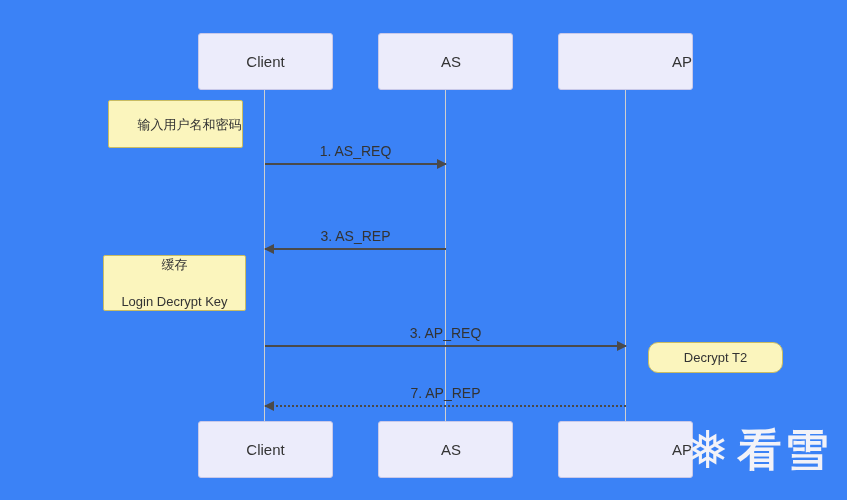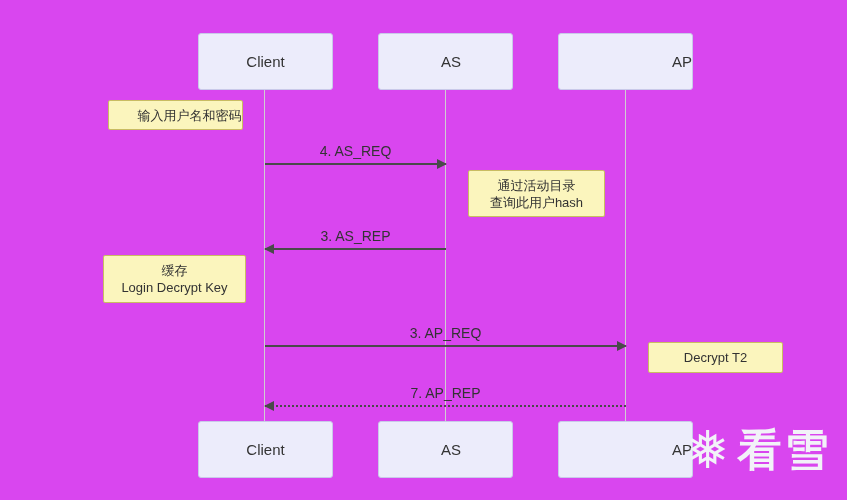--- a/index.html
+++ b/index.html
@@ -1,17 +1,17 @@
 <!DOCTYPE html>
 <html><head>
 <meta charset="utf-8">
 <style>
   html,body{margin:0;padding:0;background:#fff;}
   .canvas{
-    position:relative;width:847px;height:500px;background:#d946ef;overflow:hidden;
+    position:relative;width:847px;height:500px;background:#3b82f6;overflow:hidden;
     font-family:"Liberation Sans","DejaVu Sans",sans-serif;
   }
   
   .lifeline{position:absolute;top:90px;height:331px;width:1px;background:#cfcfcf;}
   .ll-client{left:264px;}
   .ll-as{left:445px;}
   .ll-ap{left:625px;}
   
   .actor{
     position:absolute;width:135px;height:57px;box-sizing:border-box;
@@ -37,24 +37,24 @@
   .msg2{left:265px;width:181px;top:227px;}
   .msg3{left:265px;width:361px;top:300px;margin-top:24px;}
   .msg4{left:265px;width:361px;top:384px;}
   
   .note{
     position:absolute;box-sizing:border-box;background:#FBF5BD;border:1.5px solid #C9BC62;
     border-radius:2px;color:#333;font-size:13px;text-align:center;
     display:flex;flex-direction:column;align-items:center;justify-content:center;
   }
   .note span{display:block;line-height:17px;}
-  .note1{left:108px;top:100px;width:135px;height:30px;padding-left:28px;}
+  .note1{left:108px;top:100px;width:135px;height:48px;padding-left:28px;}
   .note2{left:468px;top:170px;width:137px;height:47px;}
-  .note3{left:103px;top:255px;width:143px;height:48px;}
-  .note4{left:648px;top:342px;width:135px;height:31px;}
+  .note3{left:103px;top:255px;width:143px;height:56px;justify-content:space-between;}
+  .note4{left:648px;top:342px;width:135px;height:31px;border-radius:10px;}
   
   .watermark{
     position:absolute;left:686px;top:424px;display:flex;align-items:center;gap:8px;
     color:#f2f2f8;z-index:5;user-select:none;white-space:nowrap;
   }
   .wm-icon{font-size:52px;line-height:52px;}
   .wm-text{font-size:44px;line-height:52px;letter-spacing:3px;font-weight:bold;}
 </style>
 </head>
 <body>
@@ -69,21 +69,21 @@
     <span>Client</span>
   </div>
   <div class="actor row-top col-as">
     <span>AS</span>
   </div>
   <div class="actor row-top col-ap">
     <span>AP</span>
   </div>
 
   <div class="msg msg1">
-    <span class="msg-label">4. AS_REQ</span>
+    <span class="msg-label">1. AS_REQ</span>
     <div class="msg-line">
       <div class="arrow-head right"></div>
     </div>
   </div>
 
   <div class="msg msg2">
     <span class="msg-label">3. AS_REP</span>
     <div class="msg-line">
       <div class="arrow-head left"></div>
     </div>
@@ -99,24 +99,20 @@
   <div class="msg msg4">
     <span class="msg-label">7. AP_REP</span>
     <div class="msg-line dotted">
       <div class="arrow-head left"></div>
     </div>
   </div>
 
   <div class="note note1">
     <span>输入用户名和密码</span>
   </div>
-  <div class="note note2">
-    <span>通过活动目录</span>
-    <span>查询此用户hash</span>
-  </div>
   <div class="note note3">
     <span>缓存</span>
     <span>Login Decrypt Key</span>
   </div>
   <div class="note note4">
     <span>Decrypt T2</span>
   </div>
 
   <div class="actor row-bottom col-client">
     <span>Client</span>

